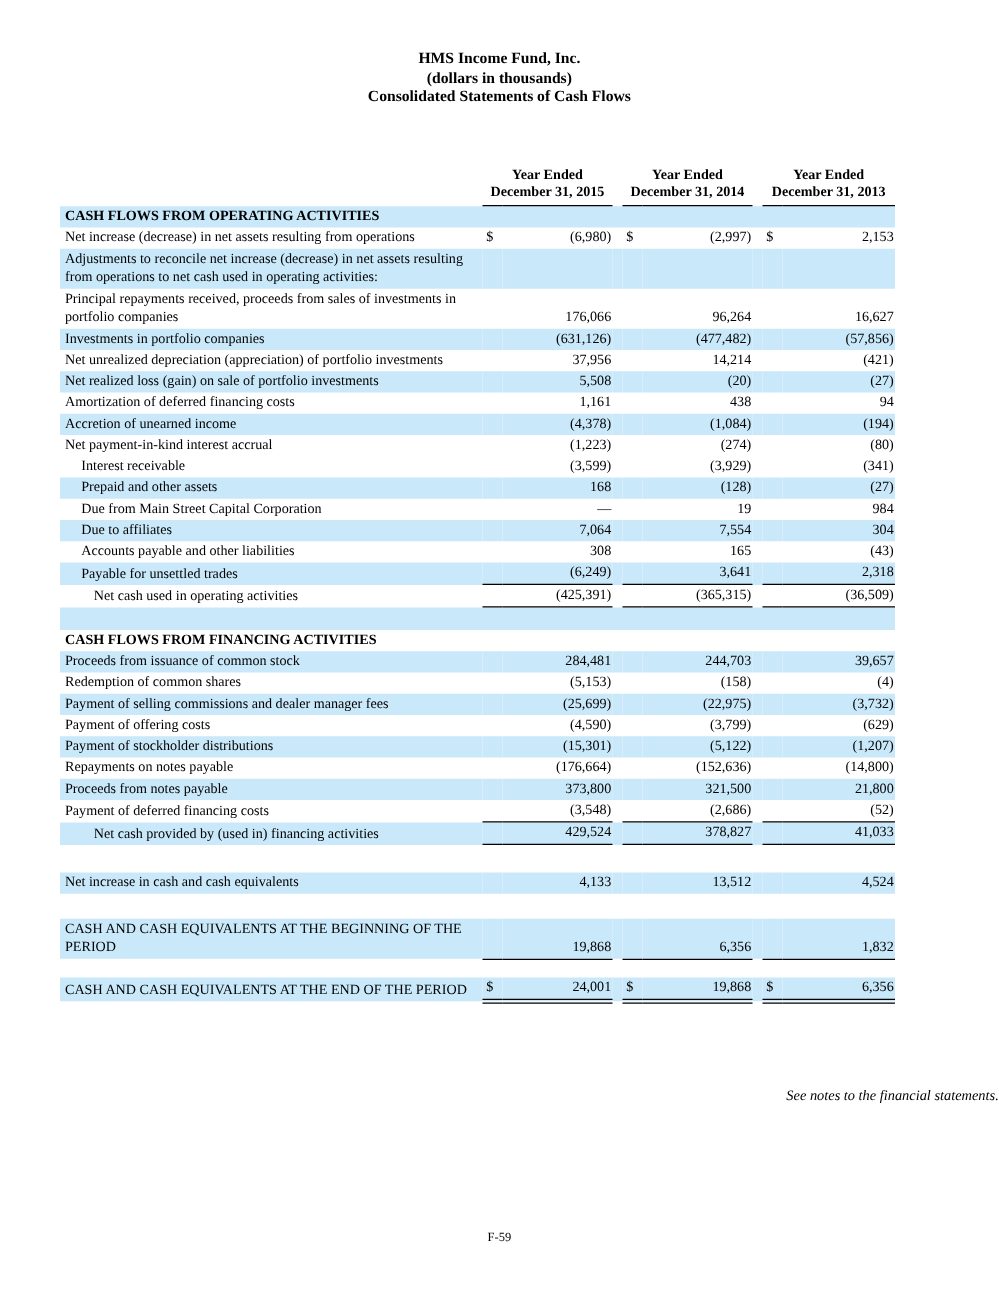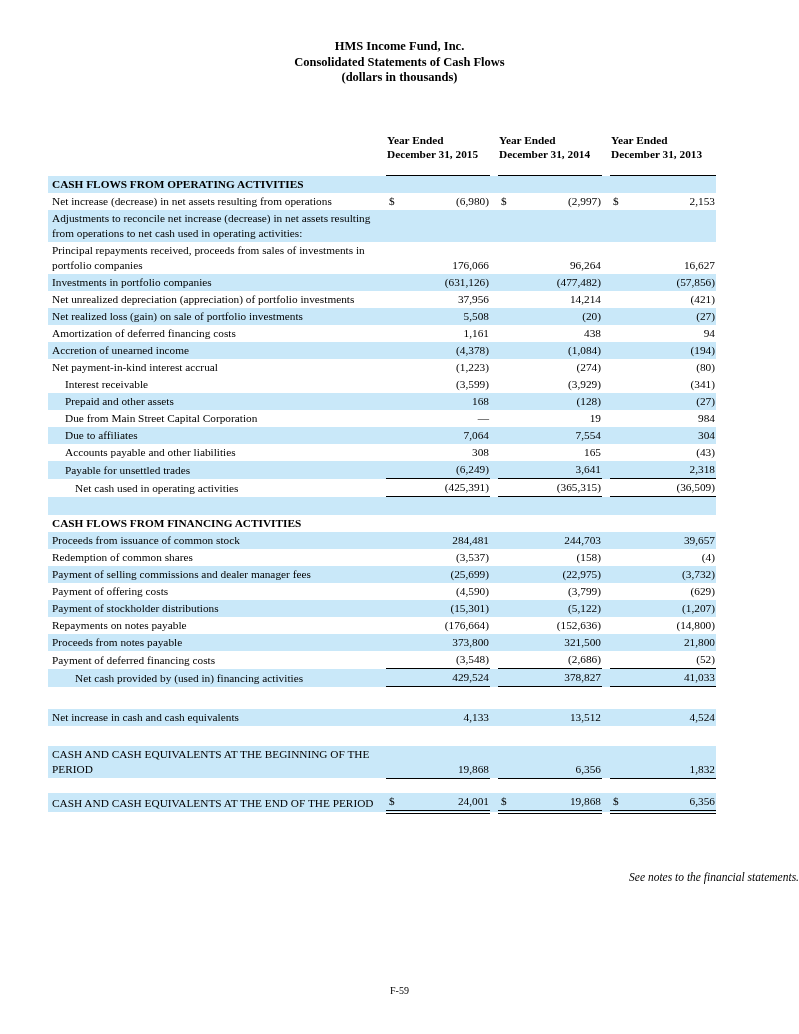--- a/index.html
+++ b/index.html
@@ -15,22 +15,22 @@
     position:absolute;left:48px;top:133px;width:668px;
     border-collapse:collapse;table-layout:fixed;font-size:11.3px;
   }
   table.cf col.c-lab{width:338px;}
   table.cf col.c-usd{width:16px;}
   table.cf col.c-val{width:88px;}
   table.cf col.c-gap{width:8px;}
   table.cf col.c-val3{width:90px;}
   th,td{padding:1px 1px;vertical-align:bottom;line-height:15px;font-weight:normal;}
   th.hcol{
-    text-align:left;font-weight:bold;font-size:11.3px;line-height:13.5px;
-    border-bottom:1.5px solid #000;padding-bottom:14px;
+    text-align:center;font-weight:bold;font-size:11.3px;line-height:13.5px;
+    border-bottom:1.5px solid #000;padding-bottom:3px;
   }
   td.lab{padding-left:4px;text-align:left;}
   td.ind1{padding-left:17px;}
   td.ind2{padding-left:27px;}
   .b{font-weight:bold;}
   td.usd{text-align:left;padding-left:3px;}
   td.val{text-align:right;padding-right:1px;}
   td.sgl{border-bottom:1.5px solid #000;}
   td.dbl{border-bottom:4px double #000;}
   .footer-note{
@@ -39,22 +39,22 @@
   }
   .page-number{
     position:absolute;top:985px;left:0;width:100%;text-align:center;font-size:10px;
   }
 </style>
 </head>
 <body>
 
 <div class="title-block">
   <div>HMS Income Fund, Inc.</div>
+  <div>(dollars in thousands)</div>
   <div>Consolidated Statements of Cash Flows</div>
-  <div>(dollars in thousands)</div>
 </div>
 
 <table class="cf">
   <colgroup>
     <col class="c-lab">
       <col class="c-usd">
       <col class="c-val">
       <col class="c-gap">
     <col class="c-usd">
       <col class="c-val">
@@ -274,21 +274,21 @@
         <td></td>
         <td class="usd"></td>
         <td class="val">244,703</td>
         <td></td>
         <td class="usd"></td>
         <td class="val">39,657</td>
       </tr>
       <tr>
         <td class="lab">Redemption of common shares</td>
         <td class="usd"></td>
-        <td class="val">(3,537)</td>
+        <td class="val">(5,153)</td>
         <td></td>
         <td class="usd"></td>
         <td class="val">(158)</td>
         <td></td>
         <td class="usd"></td>
         <td class="val">(4)</td>
       </tr>
       <tr style="background: rgb(201, 232, 249);">
         <td class="lab">Payment of selling commissions and dealer manager fees</td>
         <td class="usd"></td>

